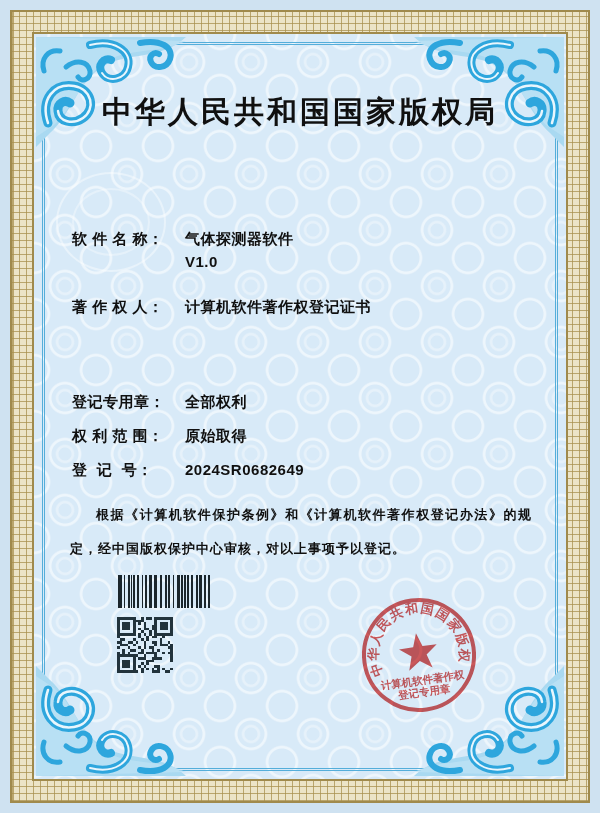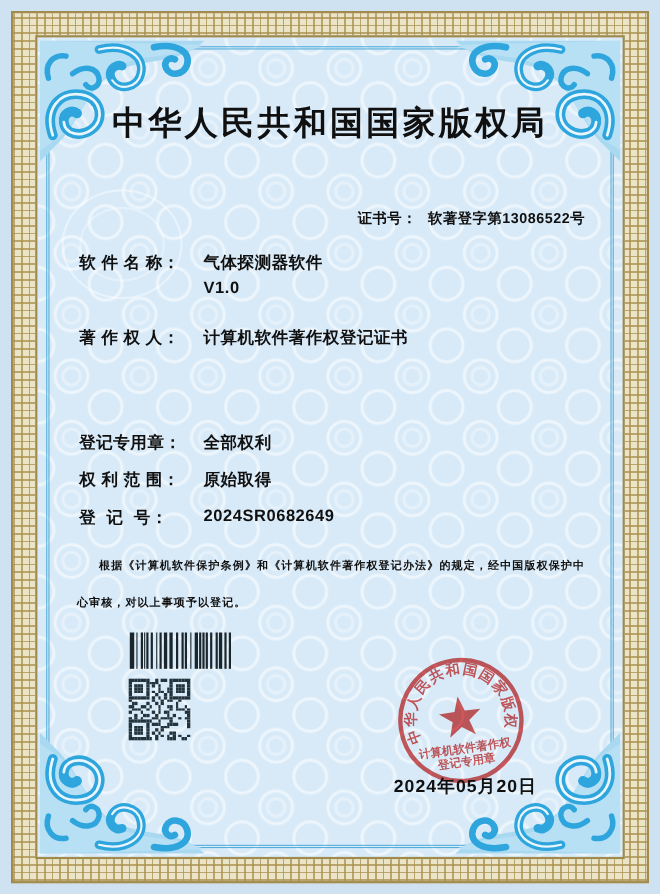--- a/index.html
+++ b/index.html
@@ -66,21 +66,21 @@
   .field .val { position:absolute; left:185px; top:0; letter-spacing:.5px; white-space:pre;text-align:center; }
   .f-name    { top:230px; }
   .f-version { top:253px; }
   .f-owner   { top:298px; }
   .f-acq     { top:393px; }
   .f-scope   { top:427px; }
   .f-regno   { top:461px; }
 
   .body-text {
     position:absolute; top:498px; left:70px; width:462px;
-    font-size:10px; font-weight:600; line-height:34px; color:#101010;
+    font-size:13px; font-weight:600; line-height:34px; color:#101010;
     text-indent:2em; text-align:justify; letter-spacing:1px;
   }
 
   .barcode {
     position:absolute; top:575px; left:118px; width:92px; height:33px;
     display:flex; align-items:stretch;
   }
   .barcode span { height:100%; }
 
   .qrcode {
@@ -145,23 +145,20 @@
       </svg>
     <svg class="corner br">
         <use href="#cornerOrn"></use>
       </svg>
   </div>
 
   <div class="ghost-emblem"></div>
 
   <div class="title l1">中华人民共和国国家版权局</div>
 
-  <div class="cert-line">
-    <span>证书号：</span><span class="gap"></span><span>软著登字第13086522号</span>
-  </div>
 
   <div class="field f-name">
     <span class="lbl">软 件 名 称：</span>
     <span class="val">气体探测器软件</span>
   </div>
   <div class="field f-version">
     <span class="val">V1.0</span>
   </div>
   <div class="field f-owner">
     <span class="lbl">著 作 权 人：</span>
@@ -677,15 +674,14 @@
     <circle cx="61" cy="61" r="55" fill="none" stroke="#d64444" stroke-width="4"></circle>
     <path id="sealArc" d="M 23,75 A 41,41 0 1 1 99,75" fill="none"></path>
     <text font-size="13" font-weight="700" fill="#d64444" letter-spacing="1.5" font-family="Liberation Serif, DejaVu Serif, serif">
       <textPath href="#sealArc" startOffset="0">中华人民共和国国家版权局</textPath>
     </text>
     <polygon fill="#d64444" points="61,39 65.7,52.5 80,52.8 68.6,61.5 72.8,75.2 61,67 49.2,75.2 53.4,61.5 42,52.8 56.3,52.5"></polygon>
     <text x="61" y="90" text-anchor="middle" font-size="10.5" font-weight="700" fill="#d64444" font-family="Liberation Serif, DejaVu Serif, serif">计算机软件著作权</text>
     <text x="61" y="102" text-anchor="middle" font-size="10.5" font-weight="700" fill="#d64444" font-family="Liberation Serif, DejaVu Serif, serif">登记专用章</text>
   </svg>
 
-  <div class="date">2024年05月20日</div>
 
 </div>
 
 </body></html>

